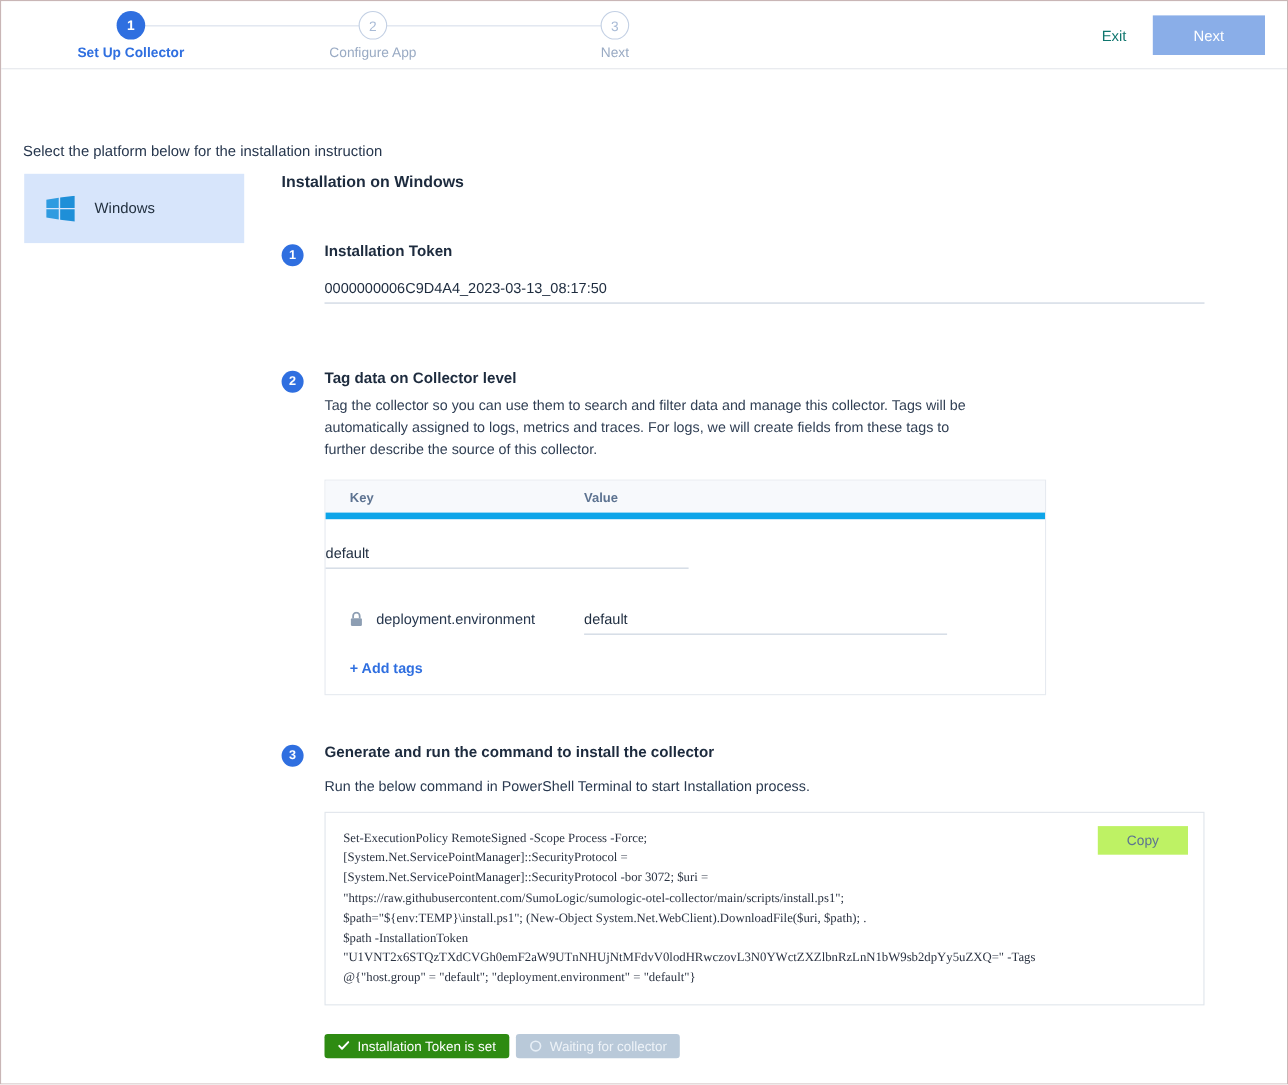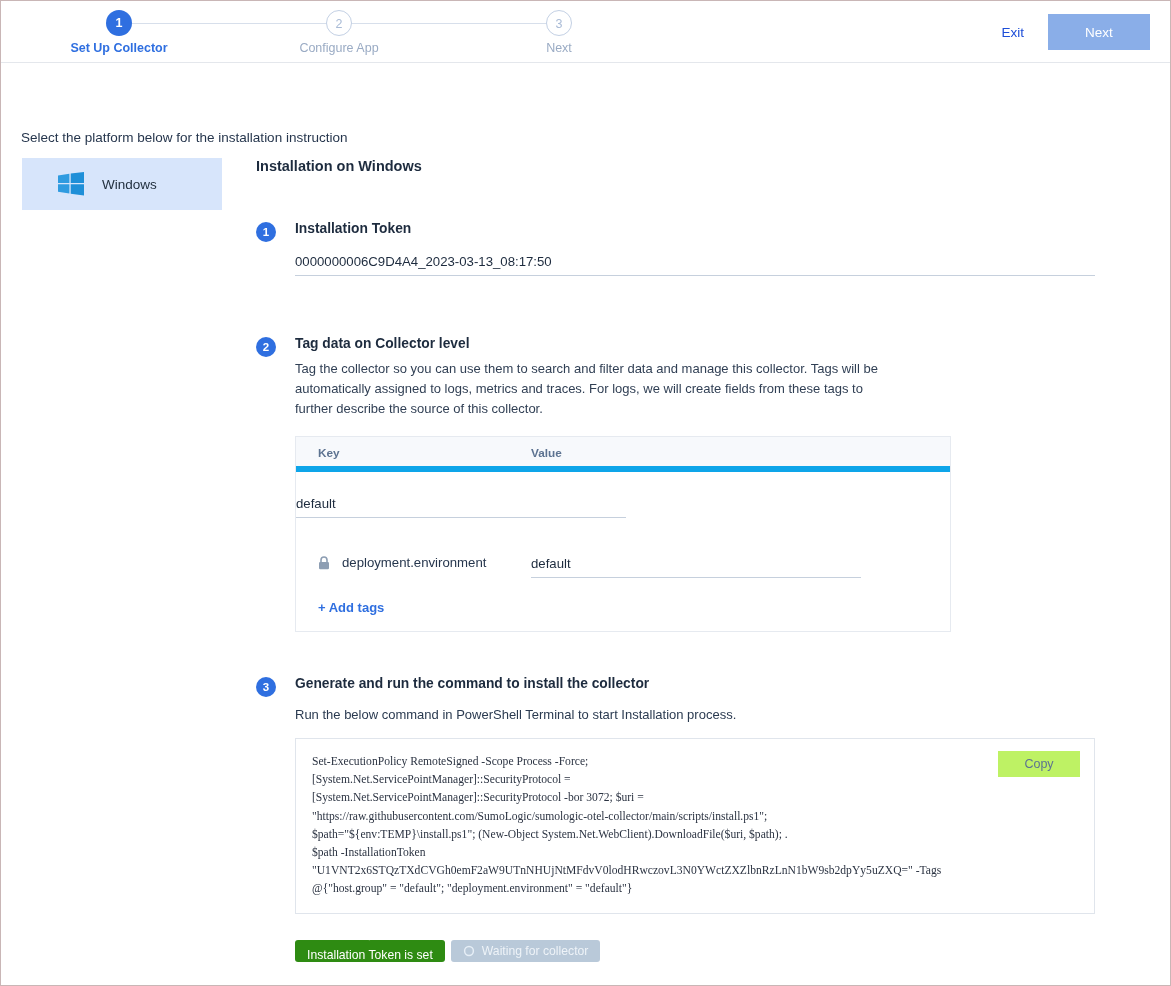--- a/index.html
+++ b/index.html
@@ -88,21 +88,21 @@
   .header-actions {
     position: absolute;
     right: 20px;
     top: 13px;
     display: flex;
     align-items: center;
     gap: 14px;
   }
   .exit-btn {
     font-size: 13.5px;
-    color: #1d4ed8;
+    color: #0f766e;
     background: none;
     border: none;
     padding: 6px 10px;
     cursor: pointer;
     font-family: inherit;
   }
   .next-btn {
     width: 102px;
     height: 36px;
     background: #8aaee8;
@@ -123,25 +123,25 @@
     left: 20px;
     top: 67px;
     font-size: 13.5px;
     color: #26364d;
   }
   .platform-card {
     position: absolute;
     left: 21px;
     top: 95px;
     width: 200px;
-    height: 52px;
+    height: 63px;
     background: #d7e5fb;
     display: flex;
     align-items: center;
-    padding-left: 36px;
+    padding-left: 20px;
     box-sizing: border-box;
     cursor: pointer;
   }
   .win-logo {
     width: 26px;
     height: 24px;
     display: block;
     margin-right: 18px;
   }
   .platform-label {
@@ -328,21 +328,20 @@
     display: inline-flex;
     align-items: center;
     gap: 7px;
     padding: 0 12px;
     border-radius: 3px;
     font-size: 12.2px;
   }
   .badge-done {
     background: #2e8b12;
     color: #ffffff;
-    flex-direction: column;
   }
   .badge-wait {
     background: #b9c9d9;
     color: #eef3f8;
   }
   .check-icon { width: 11px; height: 11px; display: block; }
   .spinner-icon { width: 12px; height: 12px; display: block; }
 </style>
 </head>
 <body>

